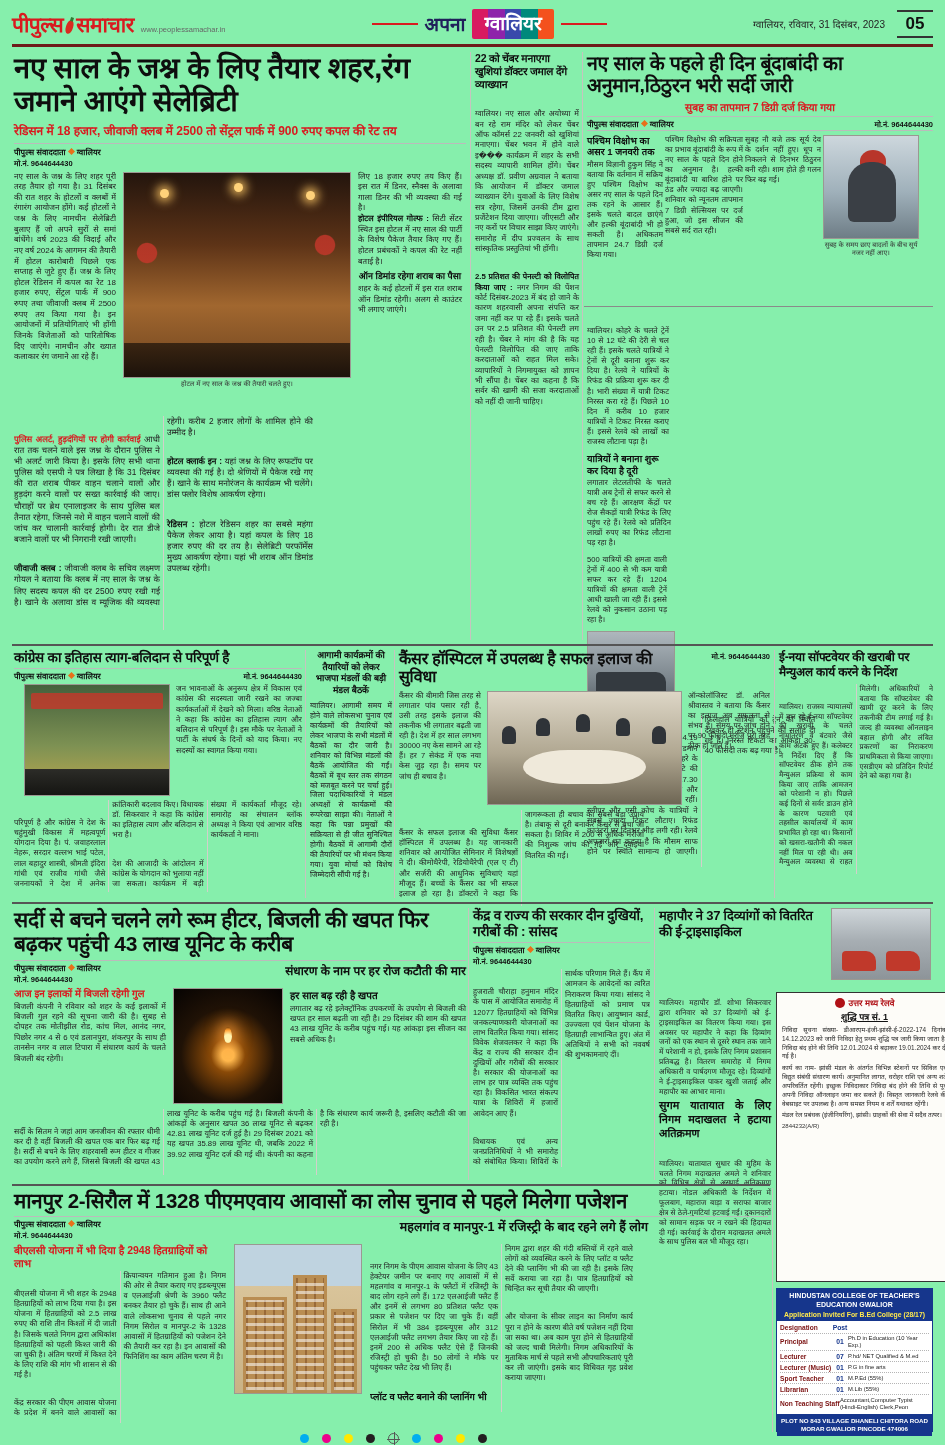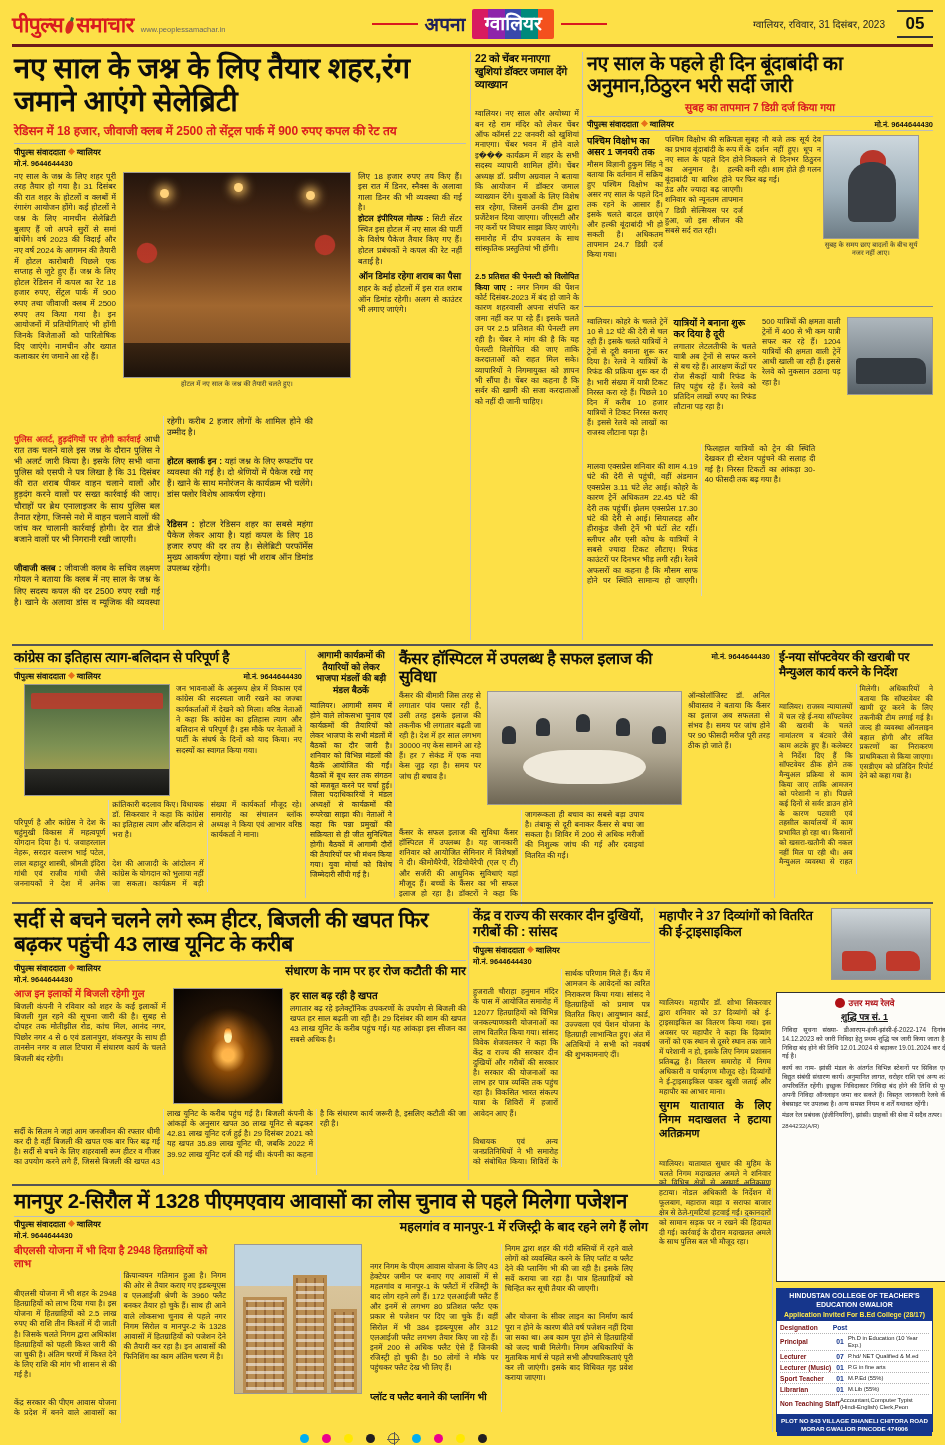--- a/index.html
+++ b/index.html
@@ -1,18 +1,18 @@
 <!DOCTYPE html>
 <html lang="hi"><head>
 <meta charset="utf-8">
 <style>
   * { margin:0; padding:0; box-sizing:border-box; }
   html,body { background:#d8d6d0; }
   body { font-family:"Liberation Sans","DejaVu Sans",sans-serif; }
-  .page { position:relative; width:945px; height:1445px; margin:0 auto; background:#fde047; overflow:hidden; }
+  .page { position:relative; width:945px; height:1445px; margin:0 auto; background:#86efac; overflow:hidden; }
   .abs { position:absolute; }
 
   
   .hrule { position:absolute; height:1px; background:#8a8a8a; }
   .hrule.dark { height:2px; background:#555; }
   .vrule { position:absolute; width:1px; background:#c6c4bf; }
   .toprule { position:absolute; height:3px; background:#6e1a1a; }
 
   
   .masthead { display:flex; align-items:center; justify-content:space-between; }
@@ -202,21 +202,21 @@
           <span class="person"></span>
         </div>
         <figcaption class="caption">सुबह के समय छाए बादलों के बीच सूर्य नजर नहीं आए।</figcaption>
       </figure>
     </div>
   </section>
 
   <div class="hrule" style="left:584px;top:306px;width:349px;"></div>
 
   <section class="abs" style="left:587px;top:312px;width:346px;height:326px;">
-    <div style="display:flex;gap:6px;margin-top:5px;">
+    <div style="display:flex;gap:6px;margin-top:14px;flex-direction:column;">
       <div class="bt" style="width:82px;font-size:7.6px;">ग्वालियर। कोहरे के चलते ट्रेनें 10 से 12 घंटे की देरी से चल रही हैं। इसके चलते यात्रियों ने ट्रेनों से दूरी बनाना शुरू कर दिया है। रेलवे ने यात्रियों के रिफंड की प्रक्रिया शुरू कर दी है। भारी संख्या में यात्री टिकट निरस्त करा रहे हैं। पिछले 10 दिन में करीब 10 हजार यात्रियों ने टिकट निरस्त कराए हैं। इससे रेलवे को लाखों का राजस्व लौटाना पड़ा है।</div>
       <div style="width:84px;">
         <div class="lead-dark" style="font-size:9.5px;line-height:1.2;margin-bottom:2px;">यात्रियों ने बनाना शुरू कर दिया है दूरी</div>
         <div class="bt" style="font-size:7.6px;">लगातार लेटलतीफी के चलते यात्री अब ट्रेनों से सफर करने से बच रहे हैं। आरक्षण केंद्रों पर रोज सैकड़ों यात्री रिफंड के लिए पहुंच रहे हैं। रेलवे को प्रतिदिन लाखों रुपए का रिफंड लौटाना पड़ रहा है।</div>
       </div>
       <div class="bt" style="width:80px;font-size:7.6px;">500 यात्रियों की क्षमता वाली ट्रेनों में 400 से भी कम यात्री सफर कर रहे हैं। 1204 यात्रियों की क्षमता वाली ट्रेनें आधी खाली जा रही हैं। इससे रेलवे को नुकसान उठाना पड़ रहा है।</div>
       <figure style="width:88px;">
         <div class="photo ph-fog" style="height:78px;">
           <span class="train"></span>
         </div>

